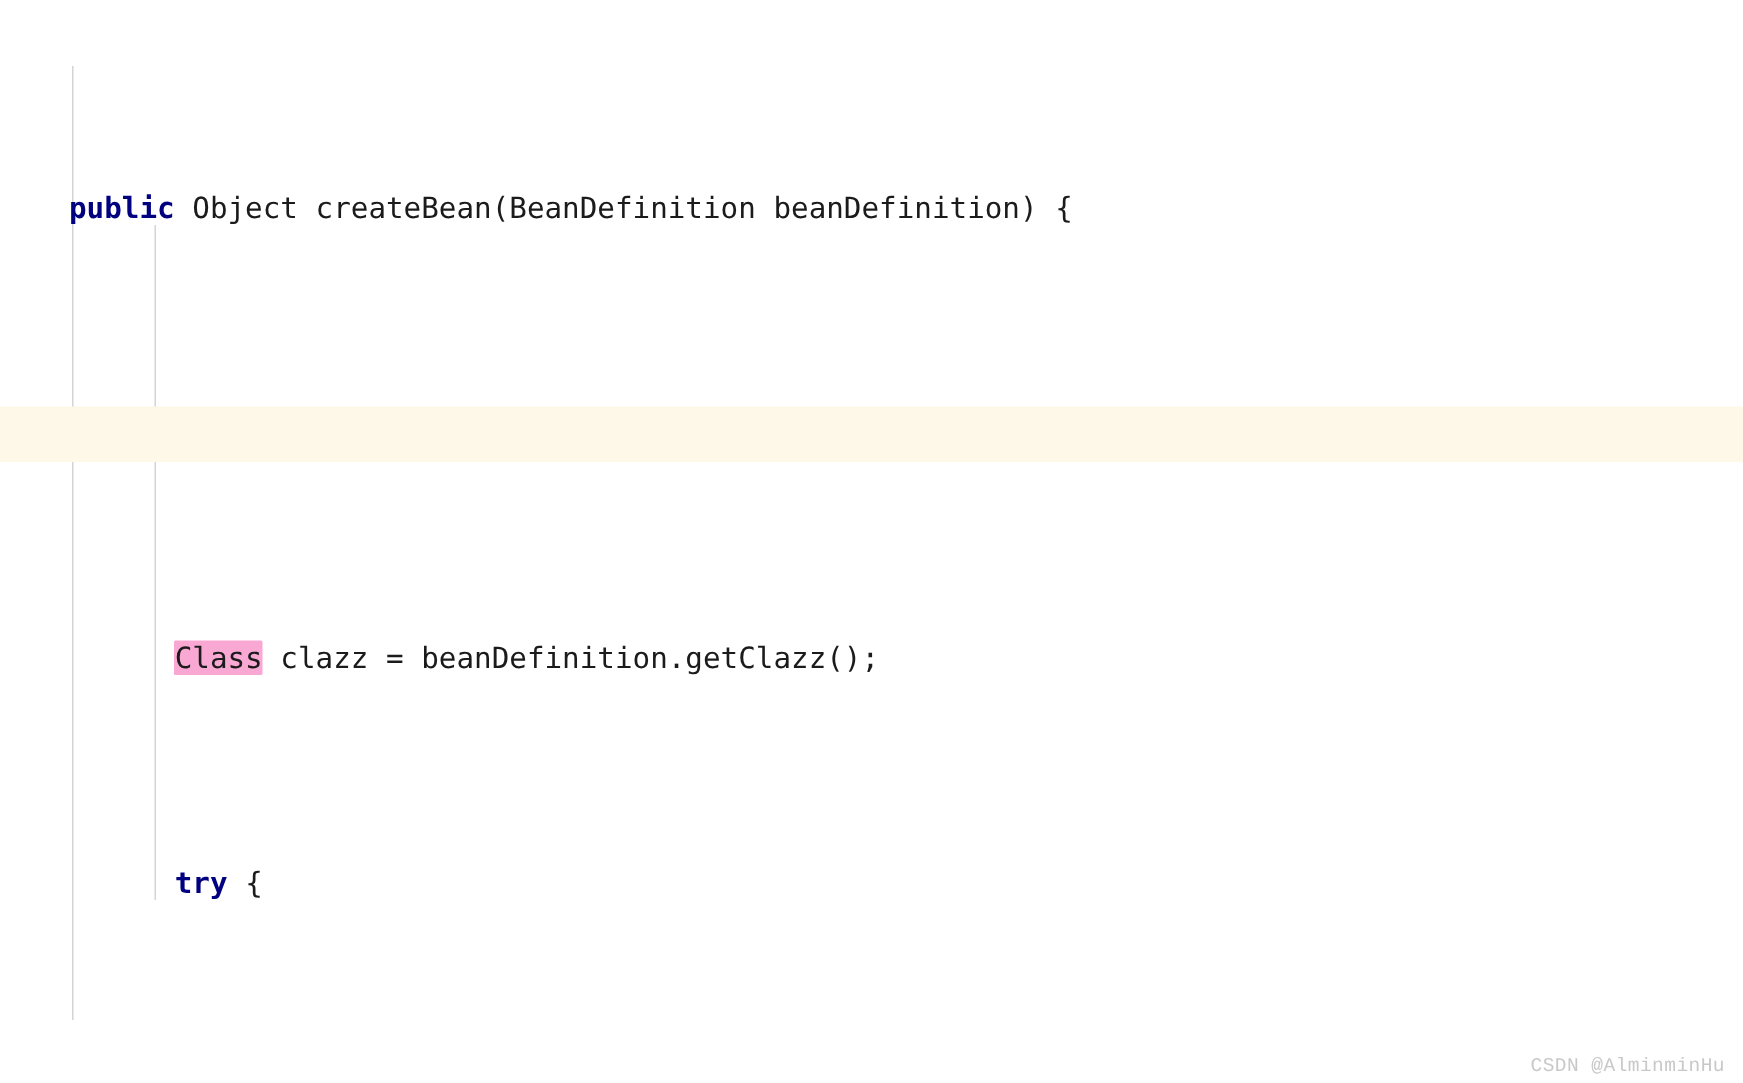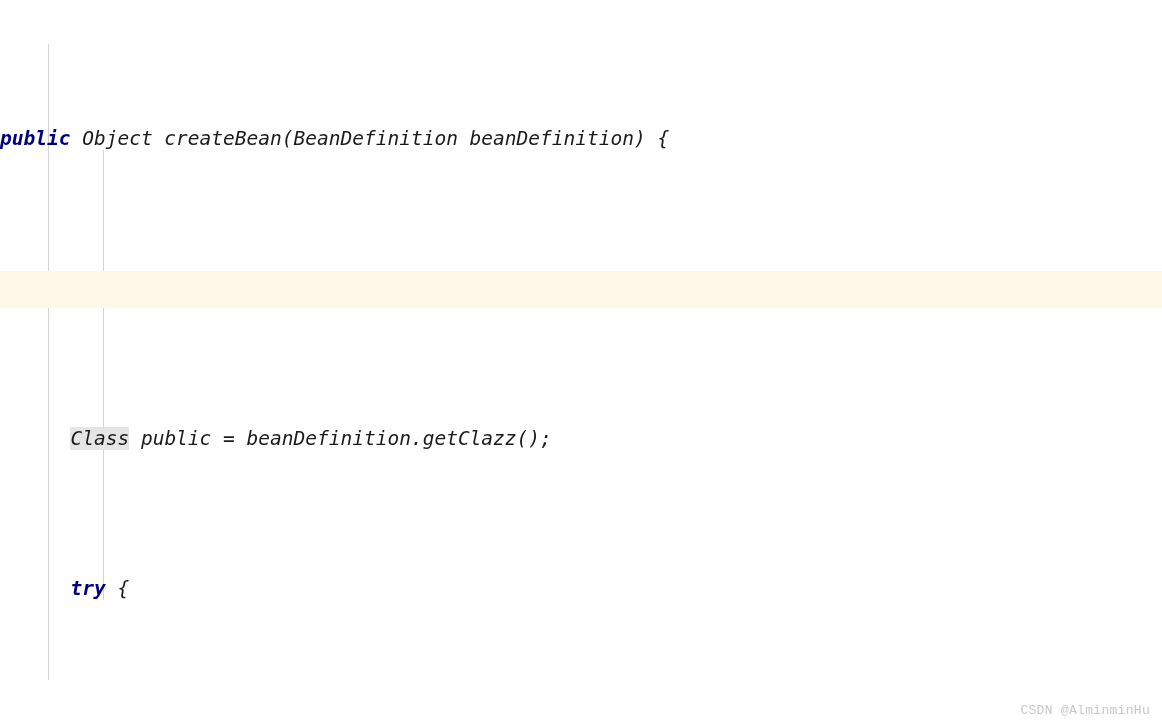--- a/index.html
+++ b/index.html
@@ -43,38 +43,38 @@
   #code {
     position: absolute;
     inset: 0;
     z-index: 2;
     font-size: 19.5px;
     line-height: 37.5px;
     letter-spacing: 0px;
     color: #1b1b1b;
     white-space: pre;
     padding-top: 7px;
+    padding-left: 46px;
     box-sizing: border-box;
-    font-style: italic;
   }
   .line {
     height: 37.5px;
     white-space: pre;
   }
 
   
   .kw {
     color: #000080;
     font-weight: bold;
   }
   .plain { color: #1b1b1b; }
 
   
   .hl {
-    background: #e5e5e5;
+    background: #f9a8d4;
     border-radius: 1px;
   }
 
   
   #watermark {
     position: absolute;
     right: 12px;
     bottom: 4px;
     z-index: 5;
     font-family: Liberation Mono, monospace;
@@ -93,21 +93,21 @@
   <div class="guide" id="guide-2"></div>
 
   <div class="row-highlight" id="row-hl-instantiation"></div>
 
   <div id="code">
 
     <div class="line"><span class="kw">public</span><span class="plain"> Object createBean(BeanDefinition beanDefinition) {</span></div>
 
     <div class="line"><span></span></div>
 
-    <div class="line">      <span class="hl"><span>Class</span></span><span class="plain"> public = beanDefinition.getClazz();</span></div>
+    <div class="line">      <span class="hl"><span>Class</span></span><span class="plain"> clazz = beanDefinition.getClazz();</span></div>
 
     <div class="line">      <span class="kw">try</span><span class="plain"> {</span></div>
 
     <div class="line">          </div>
 
     
 
     
 
     

